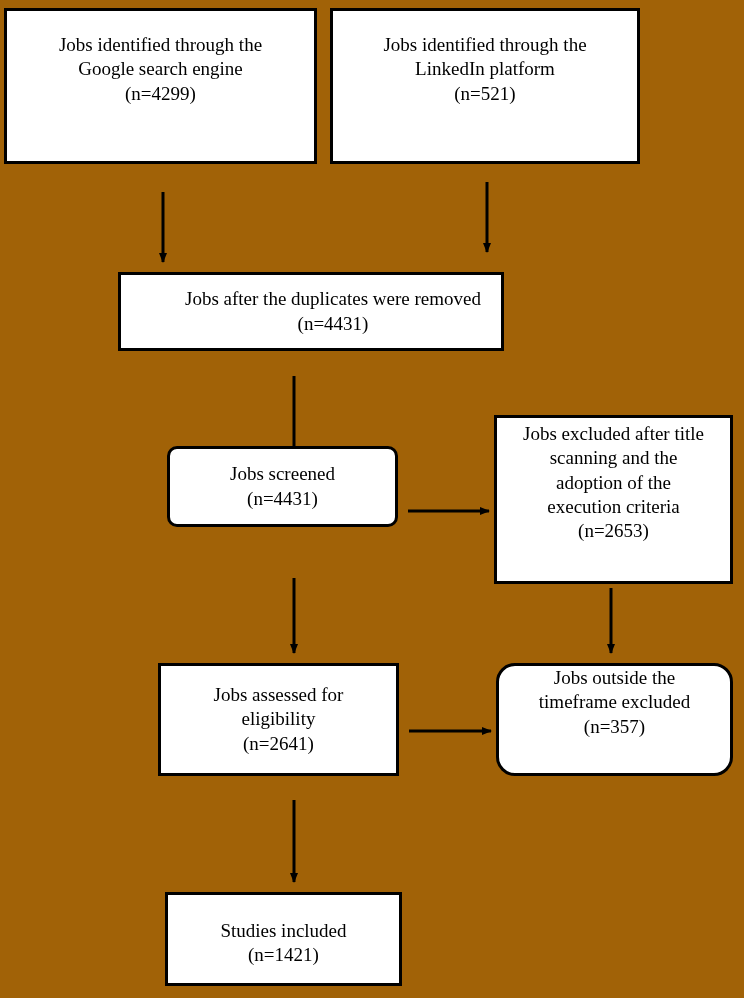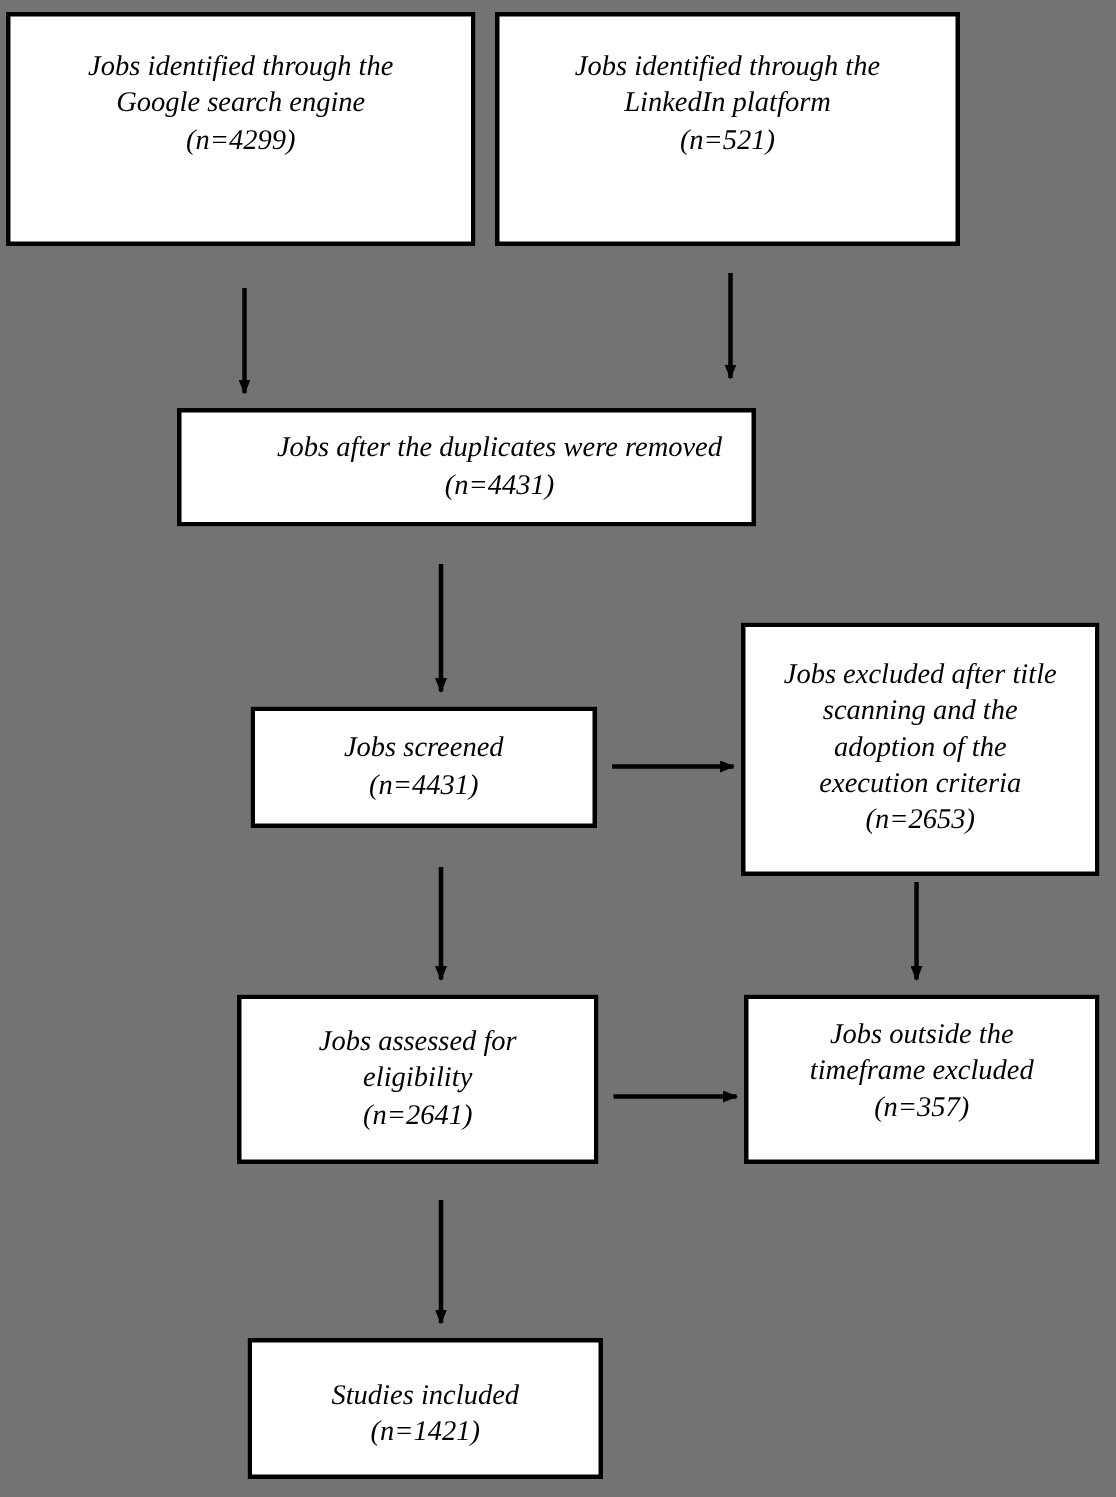--- a/index.html
+++ b/index.html
@@ -8,23 +8,22 @@
     padding: 0;
     background: #ffffff;
   }
   body {
     font-family: "Liberation Serif", "DejaVu Serif", serif;
   }
   #flow-root {
     position: relative;
     width: 744px;
     height: 998px;
-    background: #737373;
+    background: #a16207;
     overflow: hidden;
-    font-style: italic;
   }
   #flow-svg {
     position: absolute;
     top: 0;
     left: 0;
     width: 744px;
     height: 998px;
   }
   .node-box {
     position: absolute;
@@ -81,37 +80,37 @@
       </div>
       <div class="node-box align-top" style="left: 330px; top: 8px; width: 310px; height: 156px; padding-top: 22px; border-color: rgb(0, 0, 0); color: rgb(0, 0, 0); background: rgb(255, 255, 255);">
         <span class="node-text">Jobs identified through the
 LinkedIn platform
 (n=521)</span>
       </div>
       <div class="node-box align-center" style="left: 118px; top: 272px; width: 386px; height: 79px; border-color: rgb(0, 0, 0); color: rgb(0, 0, 0); background: rgb(255, 255, 255); padding-left: 44px;">
         <span class="node-text">Jobs after the duplicates were removed
 (n=4431)</span>
       </div>
-      <div class="node-box align-center" style="left: 167px; top: 471px; width: 231px; height: 81px; border-color: rgb(0, 0, 0); color: rgb(0, 0, 0); background: rgb(255, 255, 255);">
+      <div class="node-box align-center" style="left: 167px; top: 446px; width: 231px; height: 81px; border-color: rgb(0, 0, 0); color: rgb(0, 0, 0); background: rgb(255, 255, 255); border-radius: 10px;">
         <span class="node-text">Jobs screened
 (n=4431)</span>
       </div>
-      <div class="node-box align-top" style="left: 494px; top: 415px; width: 239px; height: 169px; padding-top: 20px; border-color: rgb(0, 0, 0); color: rgb(0, 0, 0); background: rgb(255, 255, 255);">
+      <div class="node-box align-top" style="left: 494px; top: 415px; width: 239px; height: 169px; padding-top: 4px; border-color: rgb(0, 0, 0); color: rgb(0, 0, 0); background: rgb(255, 255, 255);">
         <span class="node-text">Jobs excluded after title
 scanning and the
 adoption of the
 execution criteria
 (n=2653)</span>
       </div>
       <div class="node-box align-center" style="left: 158px; top: 663px; width: 241px; height: 113px; border-color: rgb(0, 0, 0); color: rgb(0, 0, 0); background: rgb(255, 255, 255);">
         <span class="node-text">Jobs assessed for
 eligibility
 (n=2641)</span>
       </div>
-      <div class="node-box align-top" style="left: 496px; top: 663px; width: 237px; height: 113px; padding-top: 12px; border-color: rgb(0, 0, 0); color: rgb(0, 0, 0); background: rgb(255, 255, 255);">
+      <div class="node-box align-top" style="left: 496px; top: 663px; width: 237px; height: 113px; padding-top: 0; border-color: rgb(0, 0, 0); color: rgb(0, 0, 0); background: rgb(255, 255, 255); border-radius: 19px;">
         <span class="node-text">Jobs outside the
 timeframe excluded
 (n=357)</span>
       </div>
       <div class="node-box align-top" style="left: 165px; top: 892px; width: 237px; height: 94px; padding-top: 24px; border-color: rgb(0, 0, 0); color: rgb(0, 0, 0); background: rgb(255, 255, 255);">
         <span class="node-text">Studies included
 (n=1421)</span>
       </div>
     </div>
 </div>

